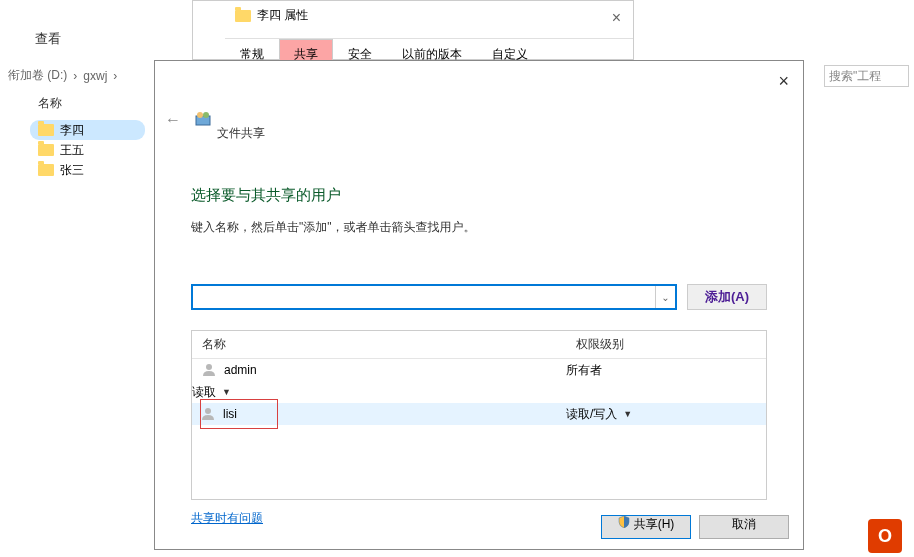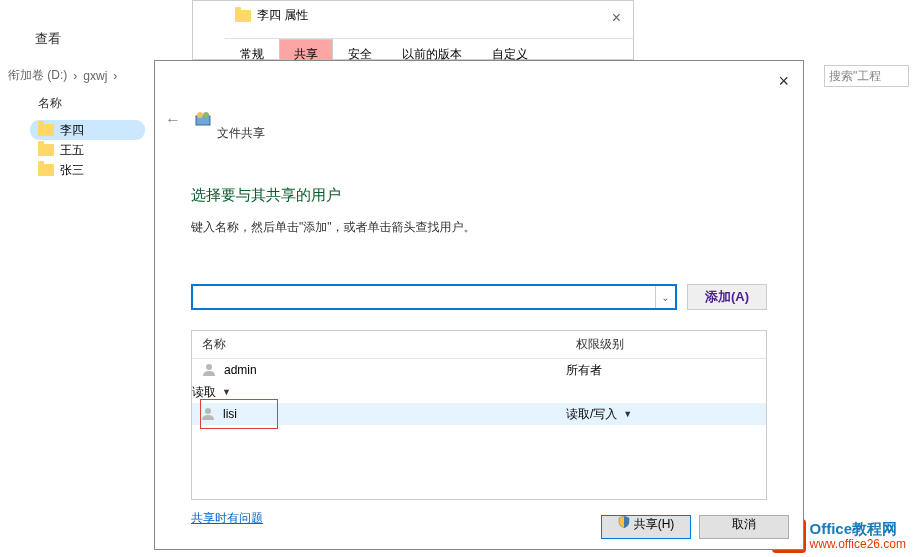--- a/index.html
+++ b/index.html
@@ -183,17 +183,13 @@
           <path d="M6 0 L11 2 L11 6 Q11 10 6 12 L6 0 Z" fill="#4078b0"></path>
         </svg>
       <span>共享(H)</span>
     </button>
     <button class="footer-btn">取消</button>
   </div>
 </div>
 
 <div class="watermark">
   <div class="wm-logo">O</div>
-  <div class="wm-text">
-    <div class="wm-title">Office教程网</div>
-    <div class="wm-url">www.office26.com</div>
-  </div>
 </div>
 
 </body></html>

